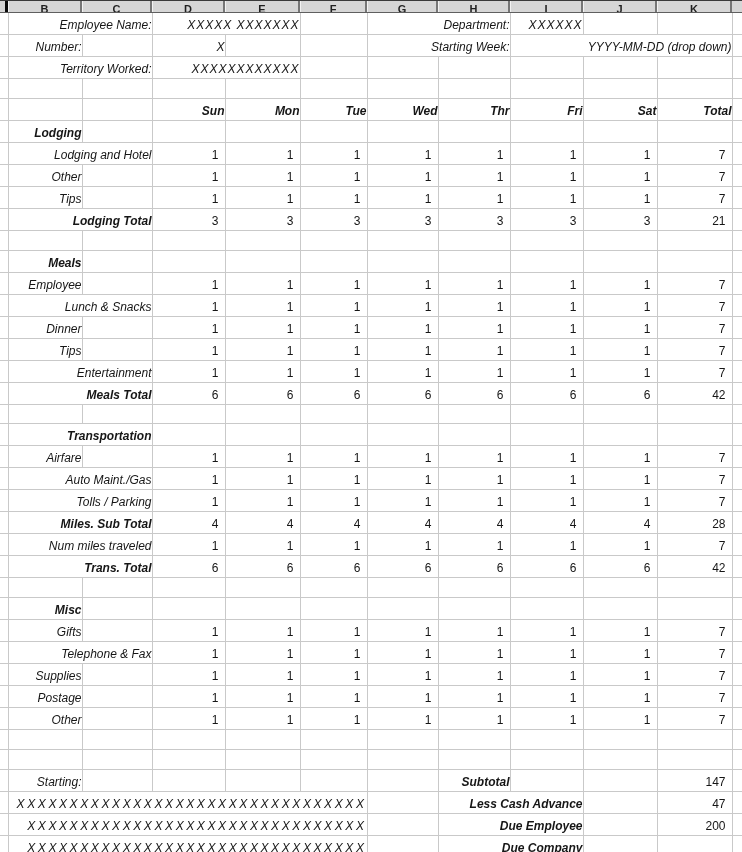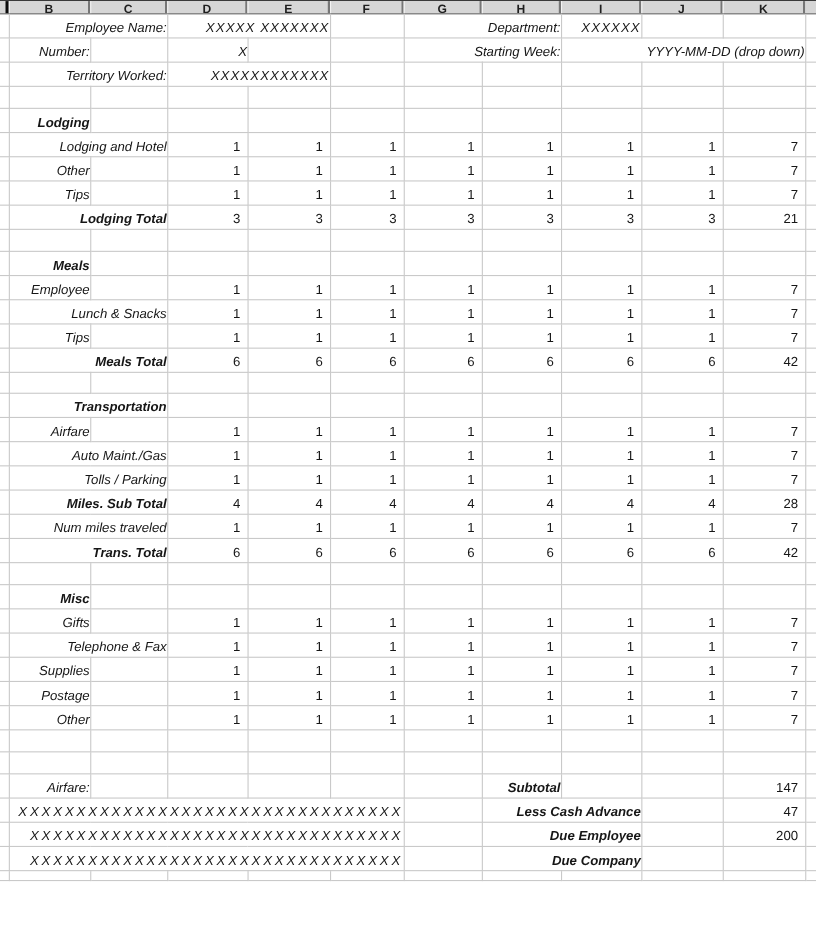--- a/index.html
+++ b/index.html
@@ -106,20 +106,34 @@
           <td class=""></td>
           <td class=""></td>
           <td class=""></td>
           <td class=""></td>
           <td class=""></td>
           <td class=""></td>
           <td class=""></td>
         </tr>
         <tr>
           <td class=""></td>
+          <td class=""></td>
+          <td class=""></td>
+          <td class="t b">Sun</td>
+          <td class="t b">Mon</td>
+          <td class="t b">Tue</td>
+          <td class="t b">Wed</td>
+          <td class="t b">Thr</td>
+          <td class="t b">Fri</td>
+          <td class="t b">Sat</td>
+          <td class="t b">Total</td>
+          <td class=""></td>
+        </tr>
+        <tr>
+          <td class=""></td>
           <td class="t b">Lodging</td>
           <td class=""></td>
           <td class=""></td>
           <td class=""></td>
           <td class=""></td>
           <td class=""></td>
           <td class=""></td>
           <td class=""></td>
           <td class=""></td>
           <td class=""></td>
@@ -229,34 +243,61 @@
           <td class="n">1</td>
           <td class="n">1</td>
           <td class="n">1</td>
           <td class="n">1</td>
           <td class="n">1</td>
           <td class="n">7</td>
           <td class=""></td>
         </tr>
         <tr>
           <td class=""></td>
+          <td class="t">Dinner</td>
+          <td class=""></td>
+          <td class="n">1</td>
+          <td class="n">1</td>
+          <td class="n">1</td>
+          <td class="n">1</td>
+          <td class="n">1</td>
+          <td class="n">1</td>
+          <td class="n">1</td>
+          <td class="n">7</td>
+          <td class=""></td>
+        </tr>
+        <tr>
+          <td class=""></td>
           <td class="t">Tips</td>
           <td class=""></td>
           <td class="n">1</td>
           <td class="n">1</td>
           <td class="n">1</td>
           <td class="n">1</td>
           <td class="n">1</td>
           <td class="n">1</td>
           <td class="n">1</td>
           <td class="n">7</td>
           <td class=""></td>
         </tr>
         <tr>
           <td class=""></td>
+          <td colspan="2" class="t">Entertainment</td>
+          <td class="n">1</td>
+          <td class="n">1</td>
+          <td class="n">1</td>
+          <td class="n">1</td>
+          <td class="n">1</td>
+          <td class="n">1</td>
+          <td class="n">1</td>
+          <td class="n">7</td>
+          <td class=""></td>
+        </tr>
+        <tr>
+          <td class=""></td>
           <td colspan="2" class="t b">Meals Total</td>
           <td class="n">6</td>
           <td class="n">6</td>
           <td class="n">6</td>
           <td class="n">6</td>
           <td class="n">6</td>
           <td class="n">6</td>
           <td class="n">6</td>
           <td class="n">42</td>
           <td class=""></td>
@@ -487,21 +528,21 @@
           <td class=""></td>
           <td class=""></td>
           <td class=""></td>
           <td class=""></td>
           <td class=""></td>
           <td class=""></td>
           <td class=""></td>
         </tr>
         <tr>
           <td class=""></td>
-          <td class="t">Airfare:</td>
+          <td class="t">Starting:</td>
           <td class=""></td>
           <td class=""></td>
           <td class=""></td>
           <td class=""></td>
           <td class=""></td>
           <td class="t b">Subtotal</td>
           <td class=""></td>
           <td class=""></td>
           <td class="n">147</td>
           <td class=""></td>

